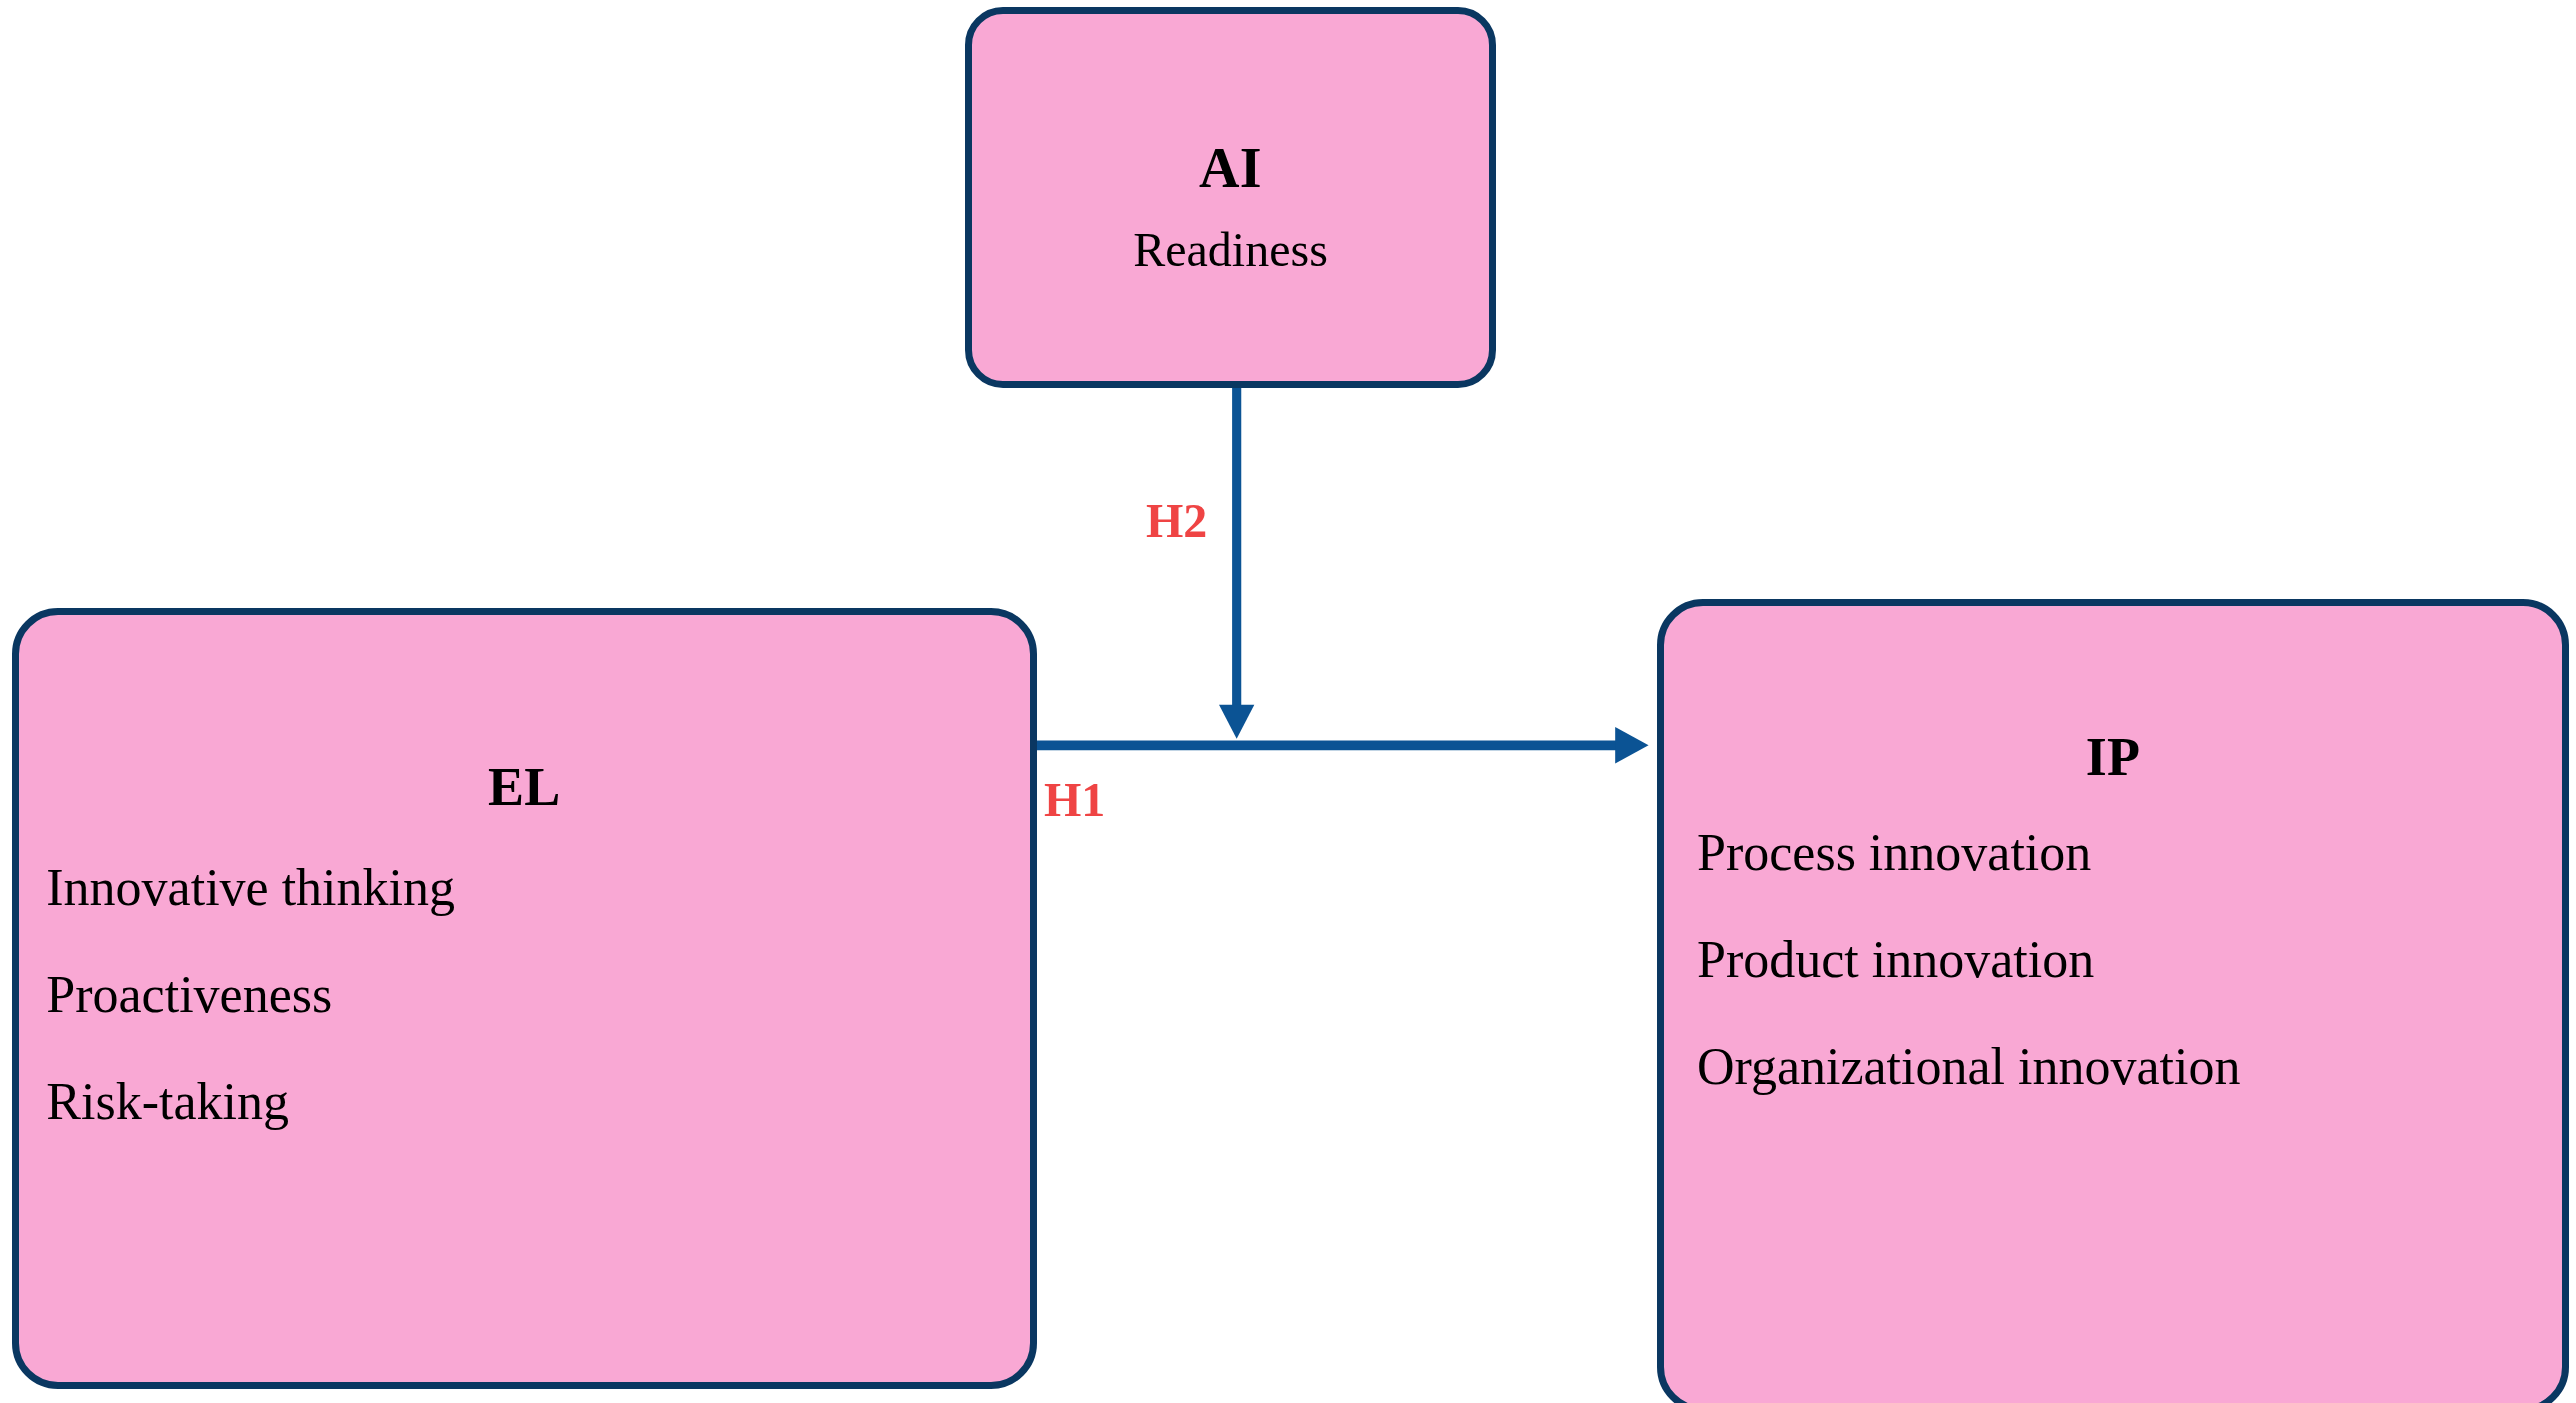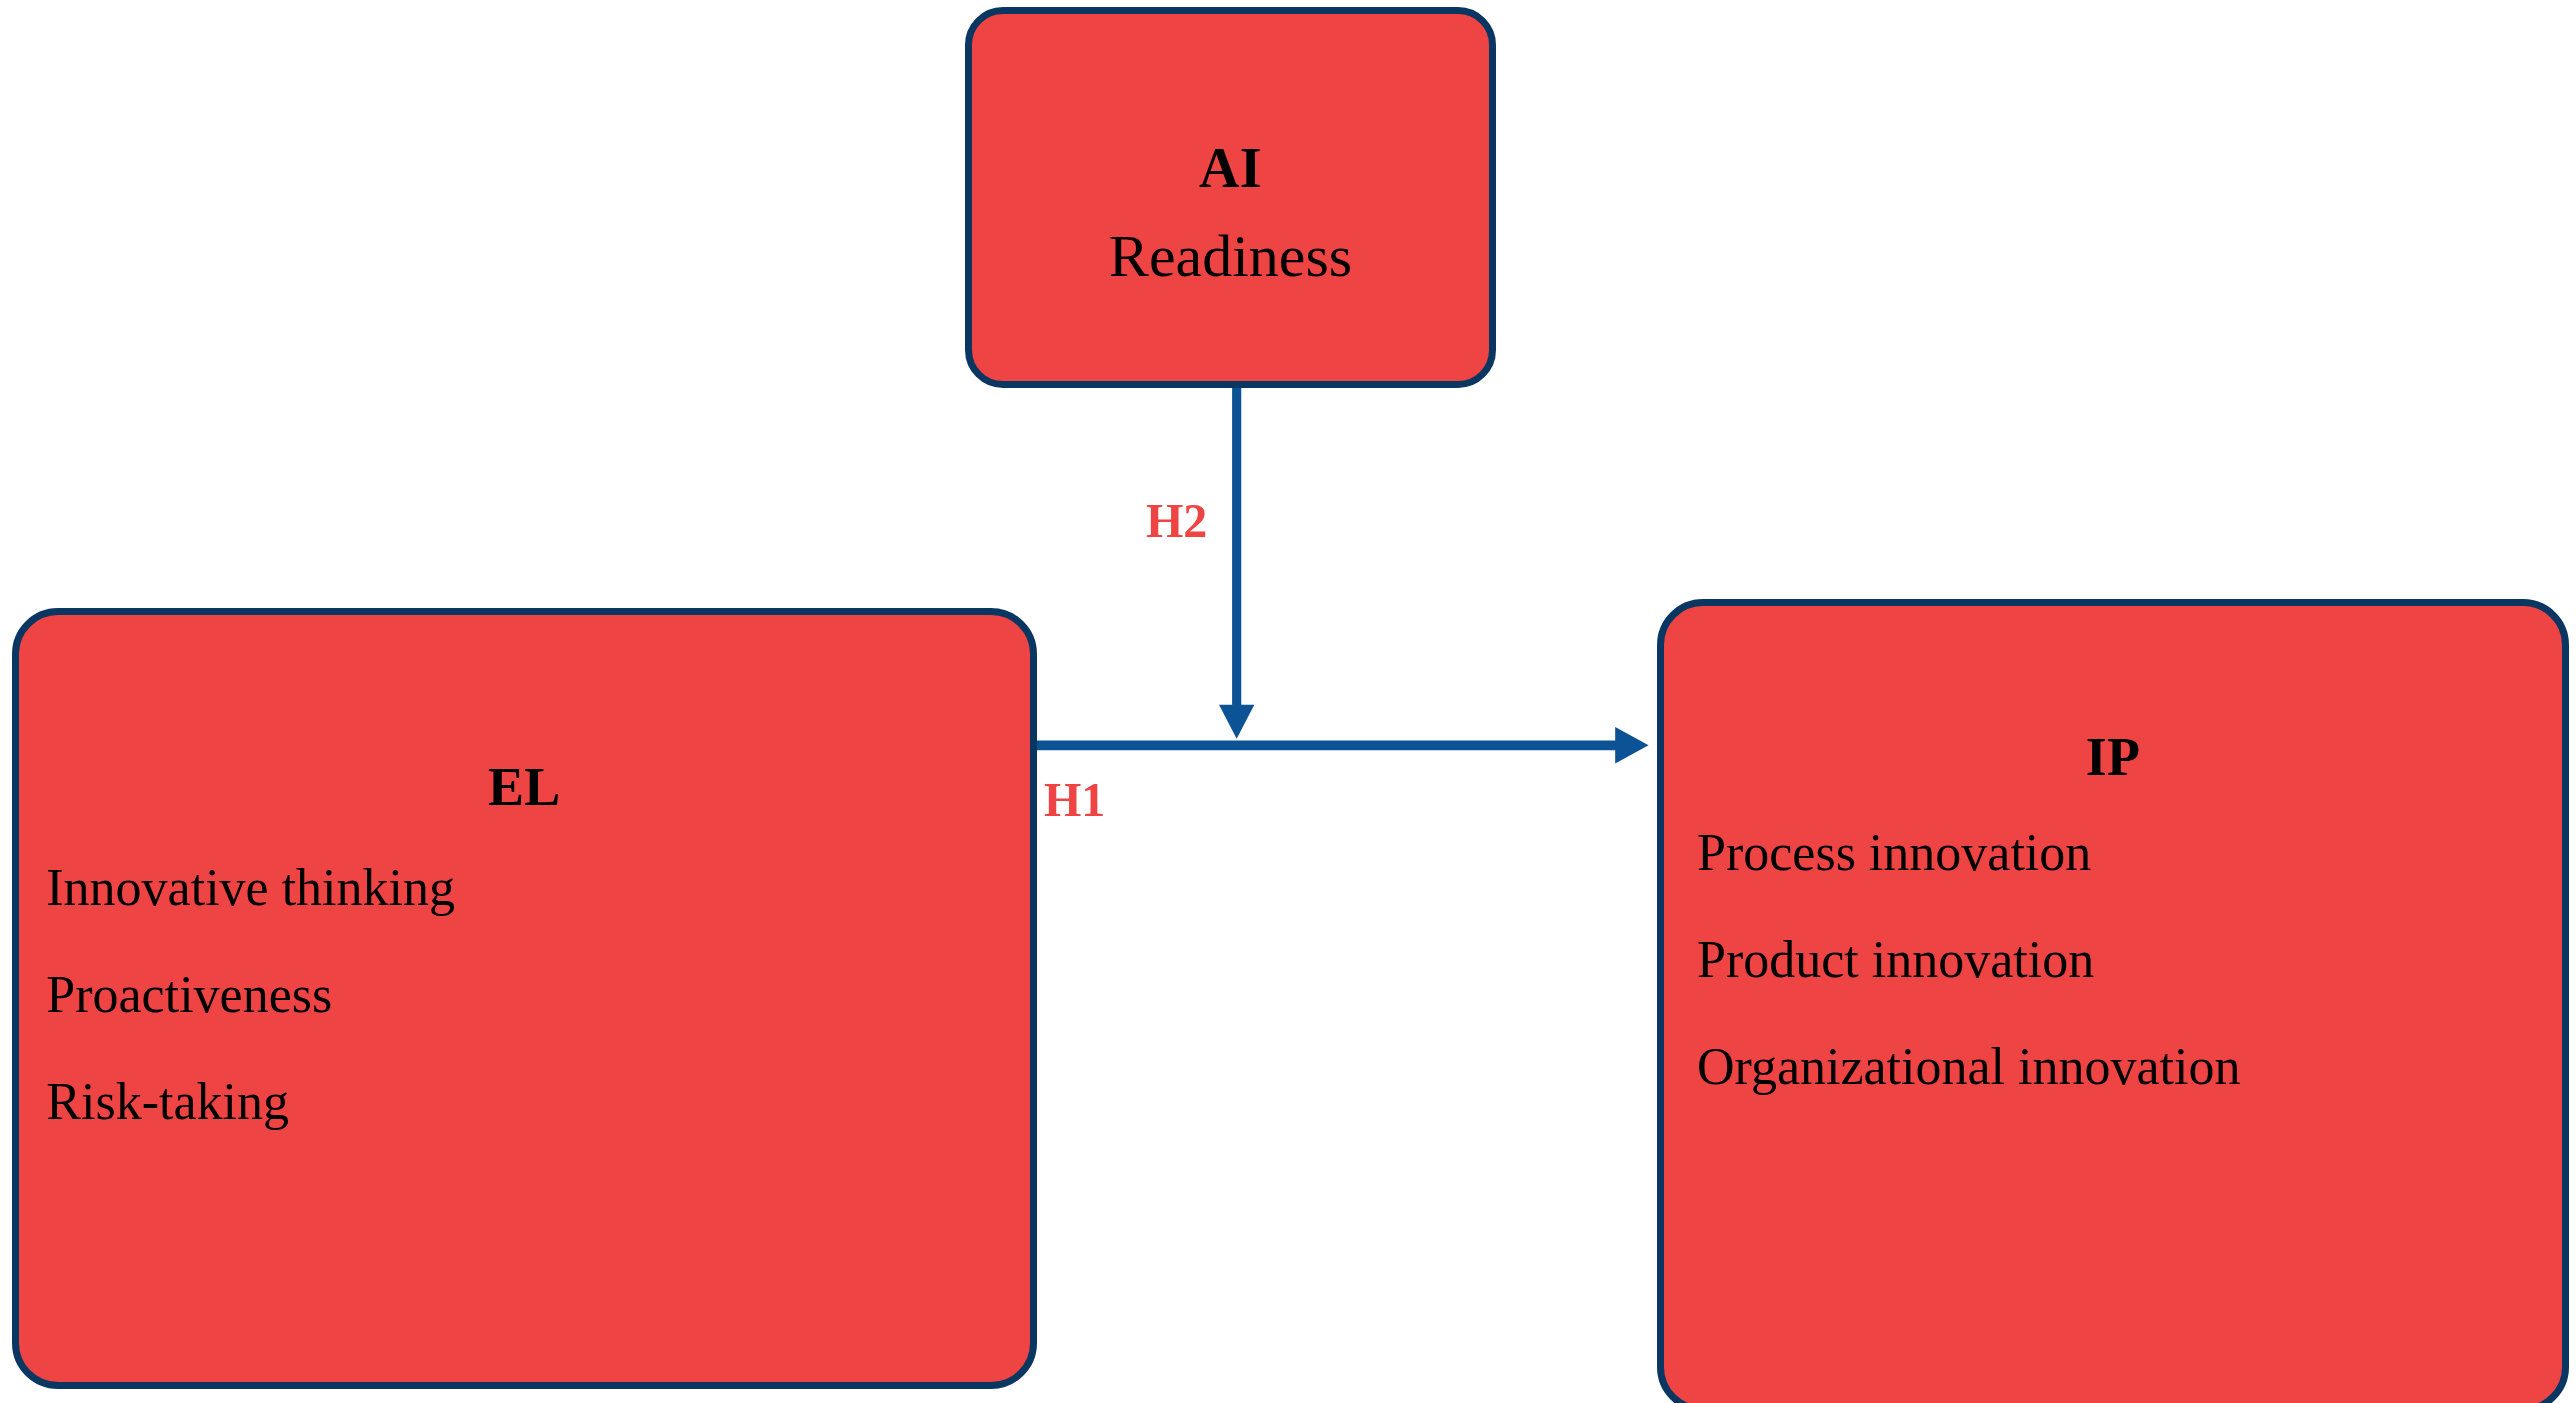--- a/index.html
+++ b/index.html
@@ -17,21 +17,21 @@
     font-family: "Liberation Serif", "DejaVu Serif", serif;
     color: #000000;
   }
 
   
   .node-box {
     position: absolute;
     box-sizing: border-box;
     border: 7.8px solid #0a3761;
     border-radius: 42px;
-    background: #ef4444;
+    background: #f9a8d4;
   }
 
   #box-ai {
     left: 965px;
     top: 6.5px;
     width: 531px;
     height: 381px;
     border-radius: 38px;
   }
   #box-el {
@@ -59,21 +59,21 @@
     font-size: 56px;
     line-height: 1.0;
     letter-spacing: 0.3px;
   }
   .box-sub {
     position: absolute;
     left: 0;
     right: 0;
     text-align: center;
     font-weight: normal;
-    font-size: 60px;
+    font-size: 48px;
     line-height: 1.0;
   }
 
   #box-ai .box-title { top: 126px; }
   #box-ai .box-sub   { top: 212px; }
 
   #box-el .box-title { top: 145px; font-size: 54px; }
   #box-ip .box-title { top: 124px; font-size: 54px; }
 
   .item-list {

